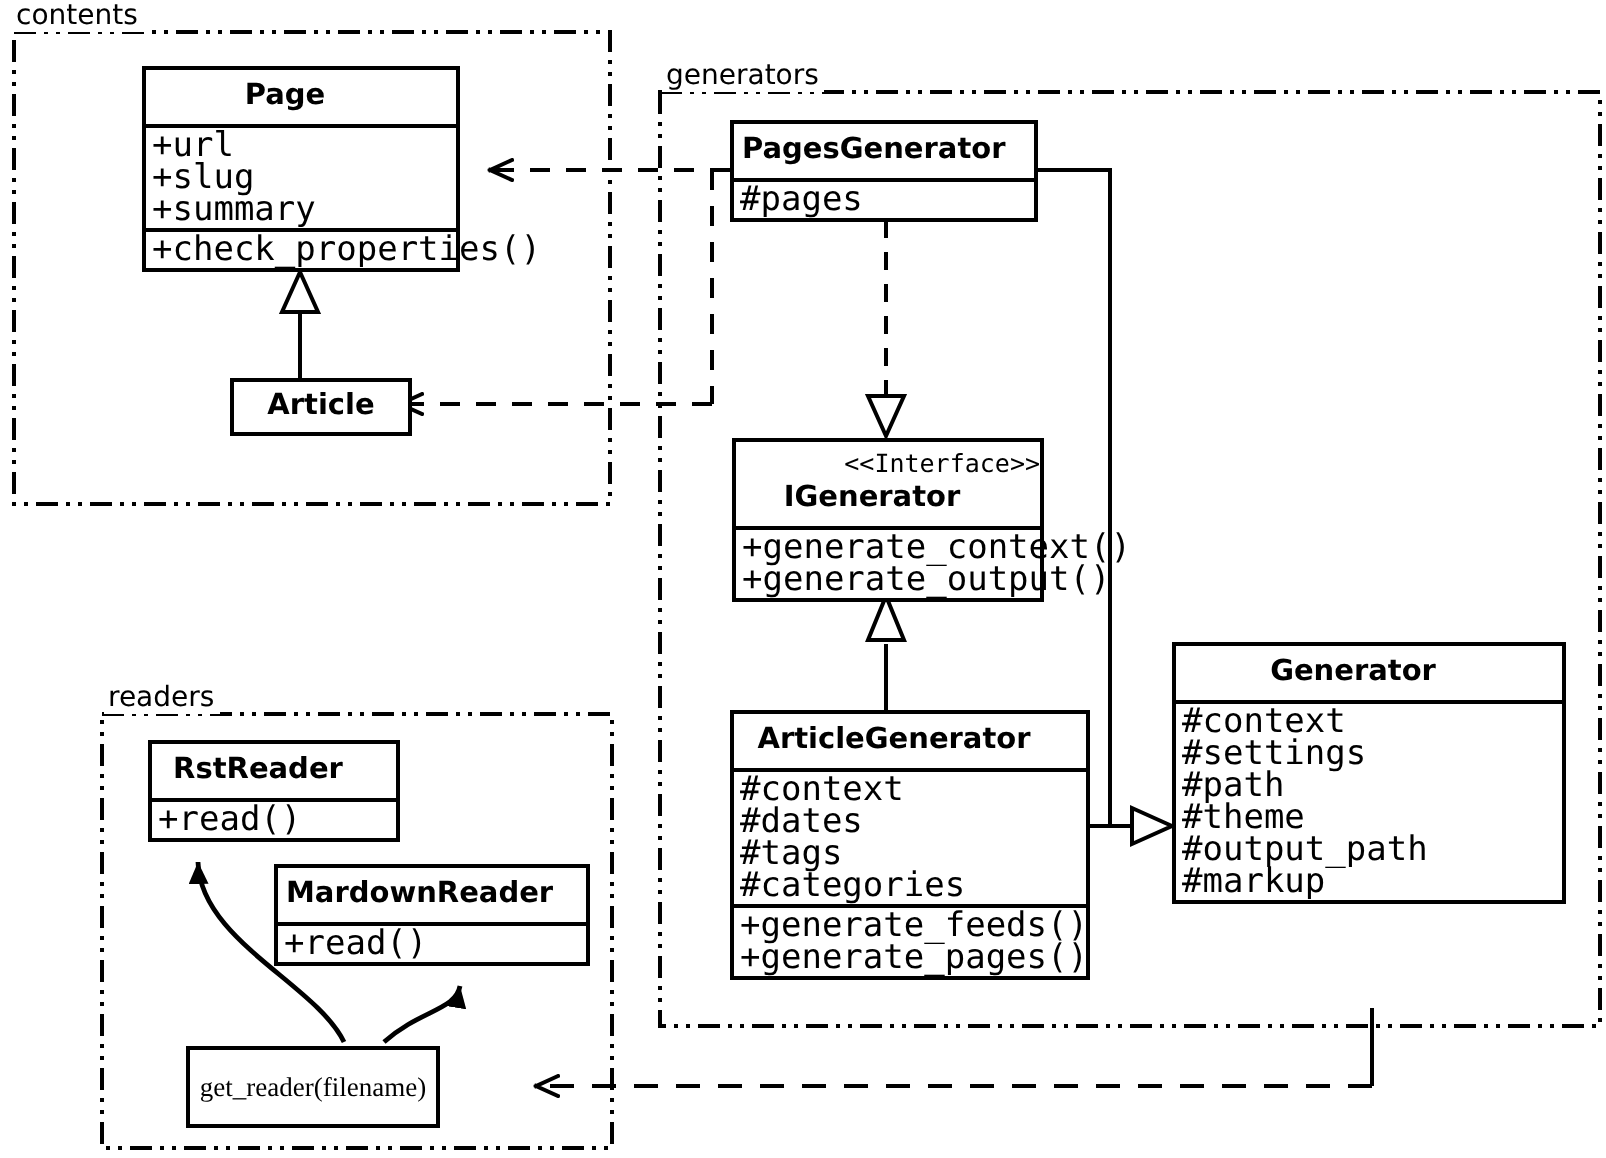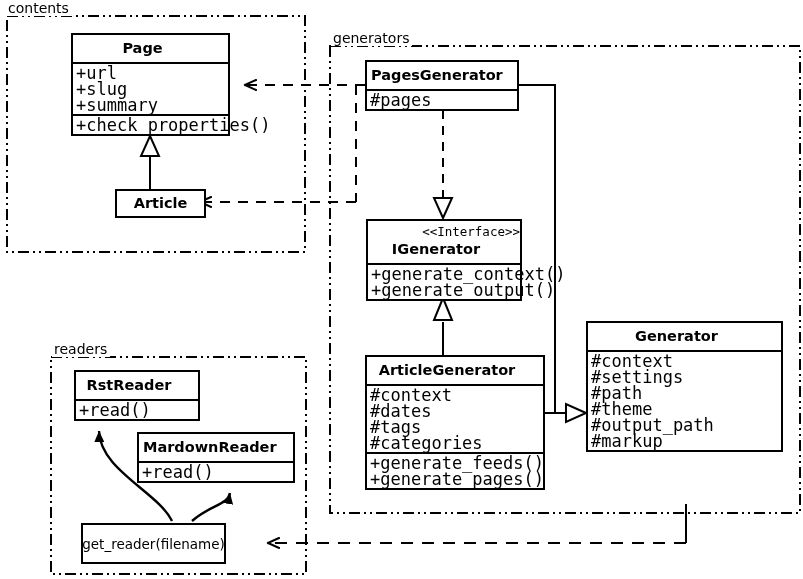--- a/index.html
+++ b/index.html
@@ -253,17 +253,17 @@
 
   <div class="uml" style="left:137px; top:432px; width:158px;">
     <div class="compartment">
       <div class="title">MardownReader</div>
     </div>
     <div class="compartment">
       <div class="member">+read()</div>
     </div>
   </div>
 
-  <div class="node-plain" style="left:81px; top:523px; width:145px; height:41px;">
+  <div class="node-plain" style="left:93px; top:523px; width:127px; height:41px;font-family:Liberation Serif, serif;">
     <span>get_reader(filename)</span>
   </div>
 
 </div>
 
 </body></html>

